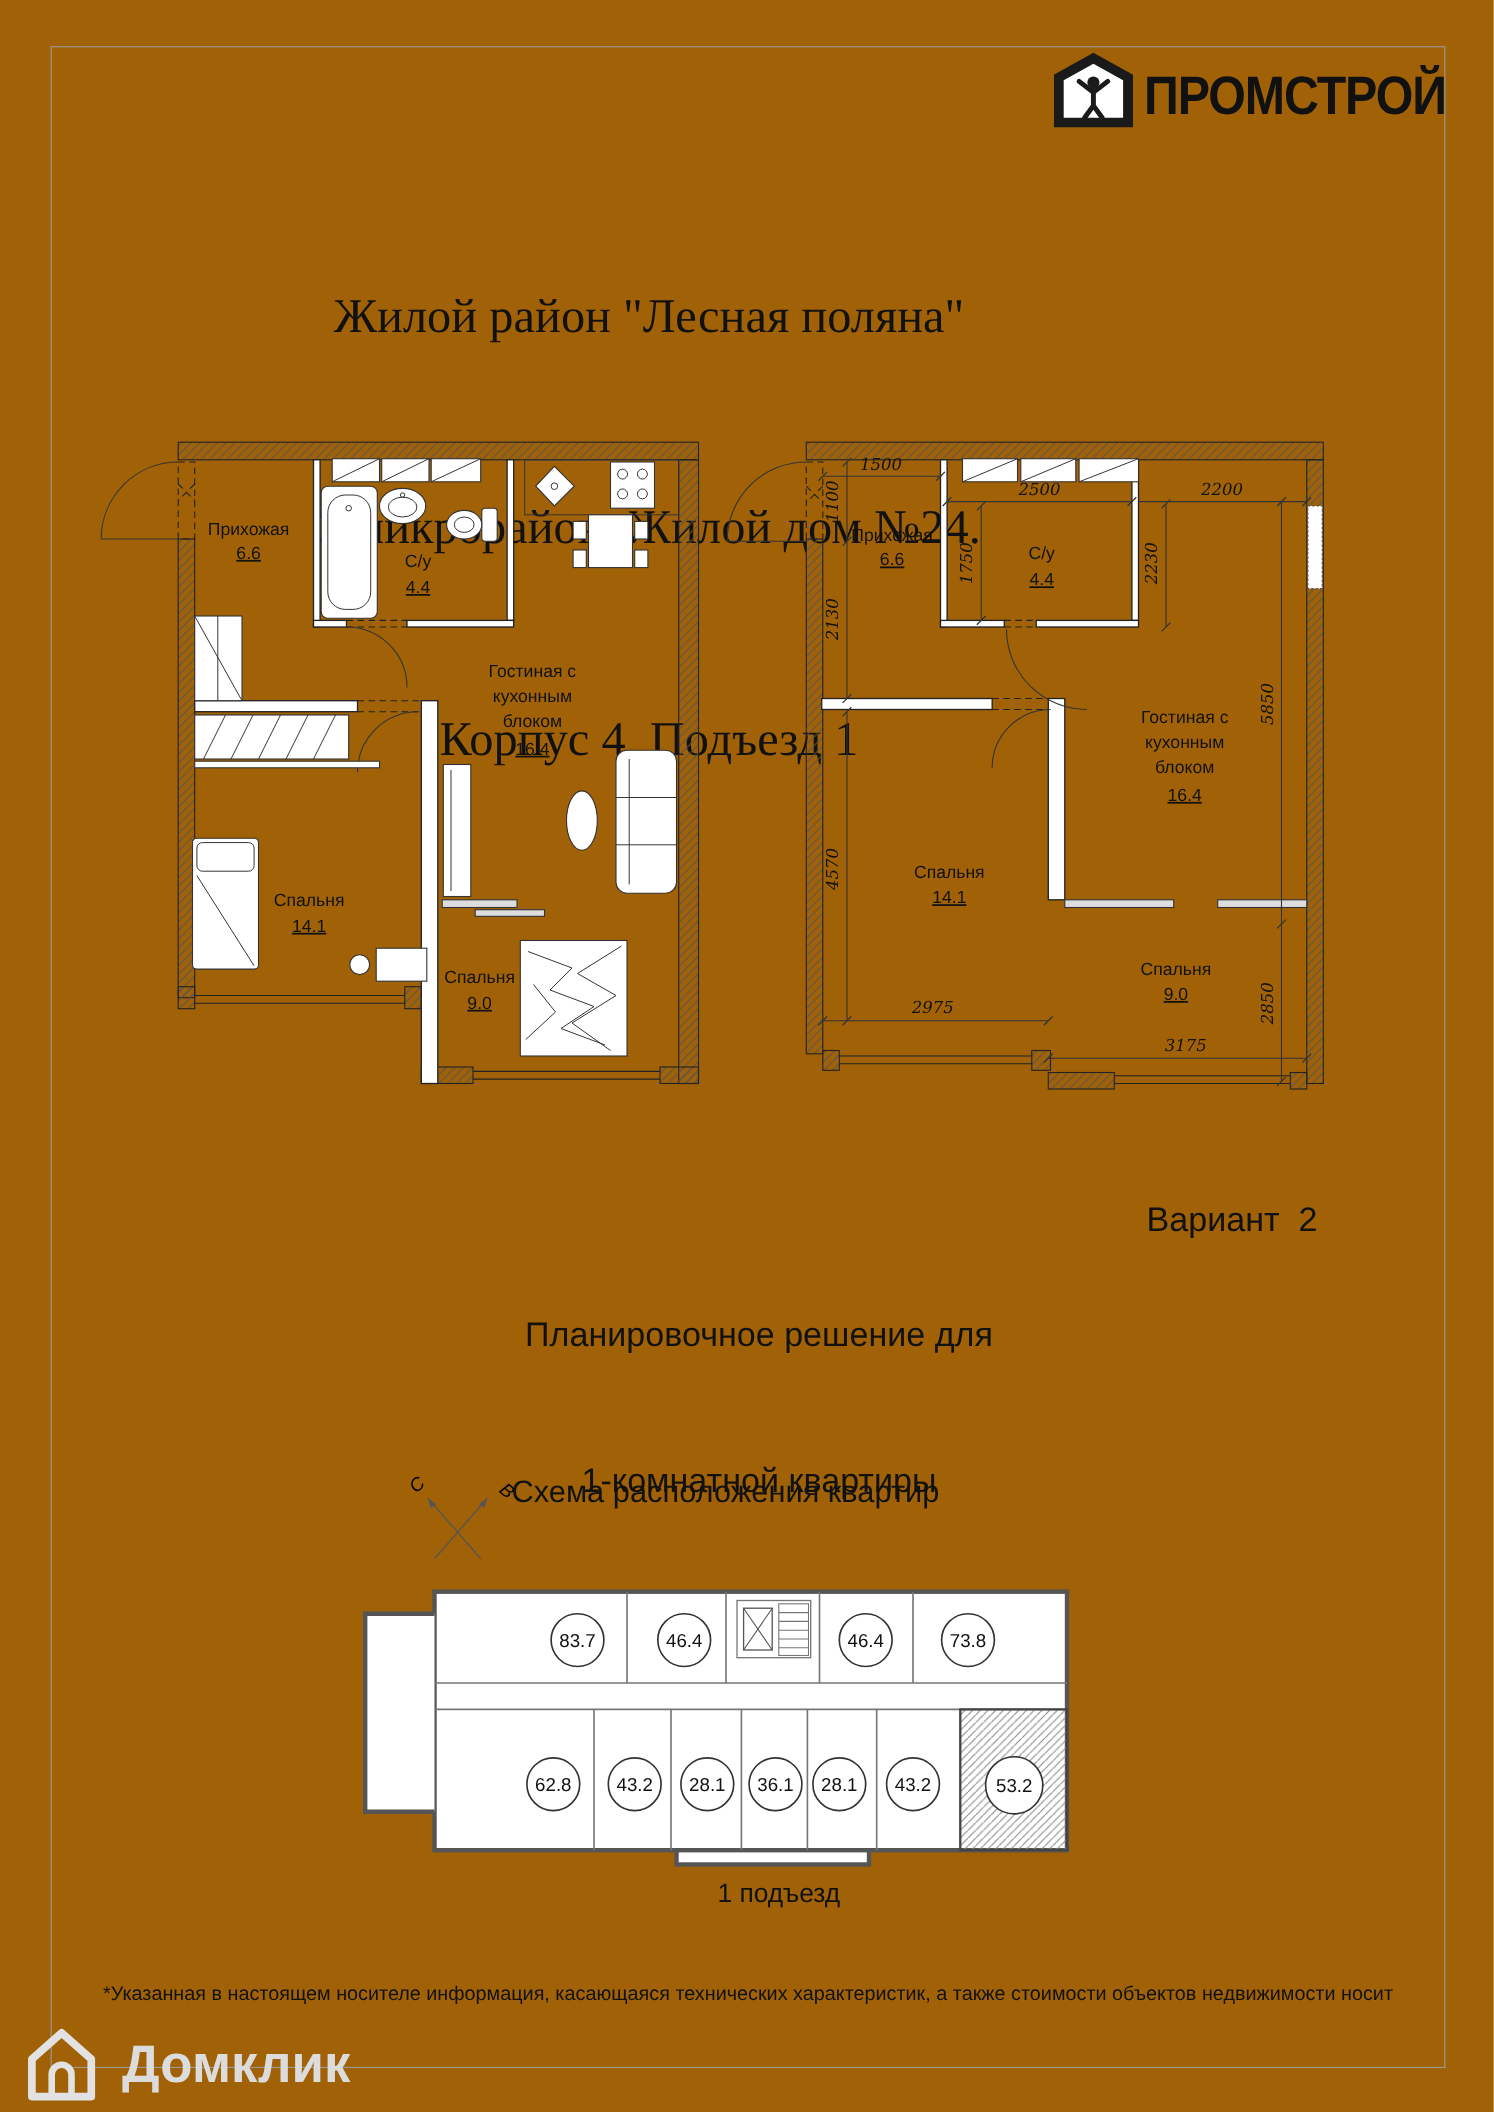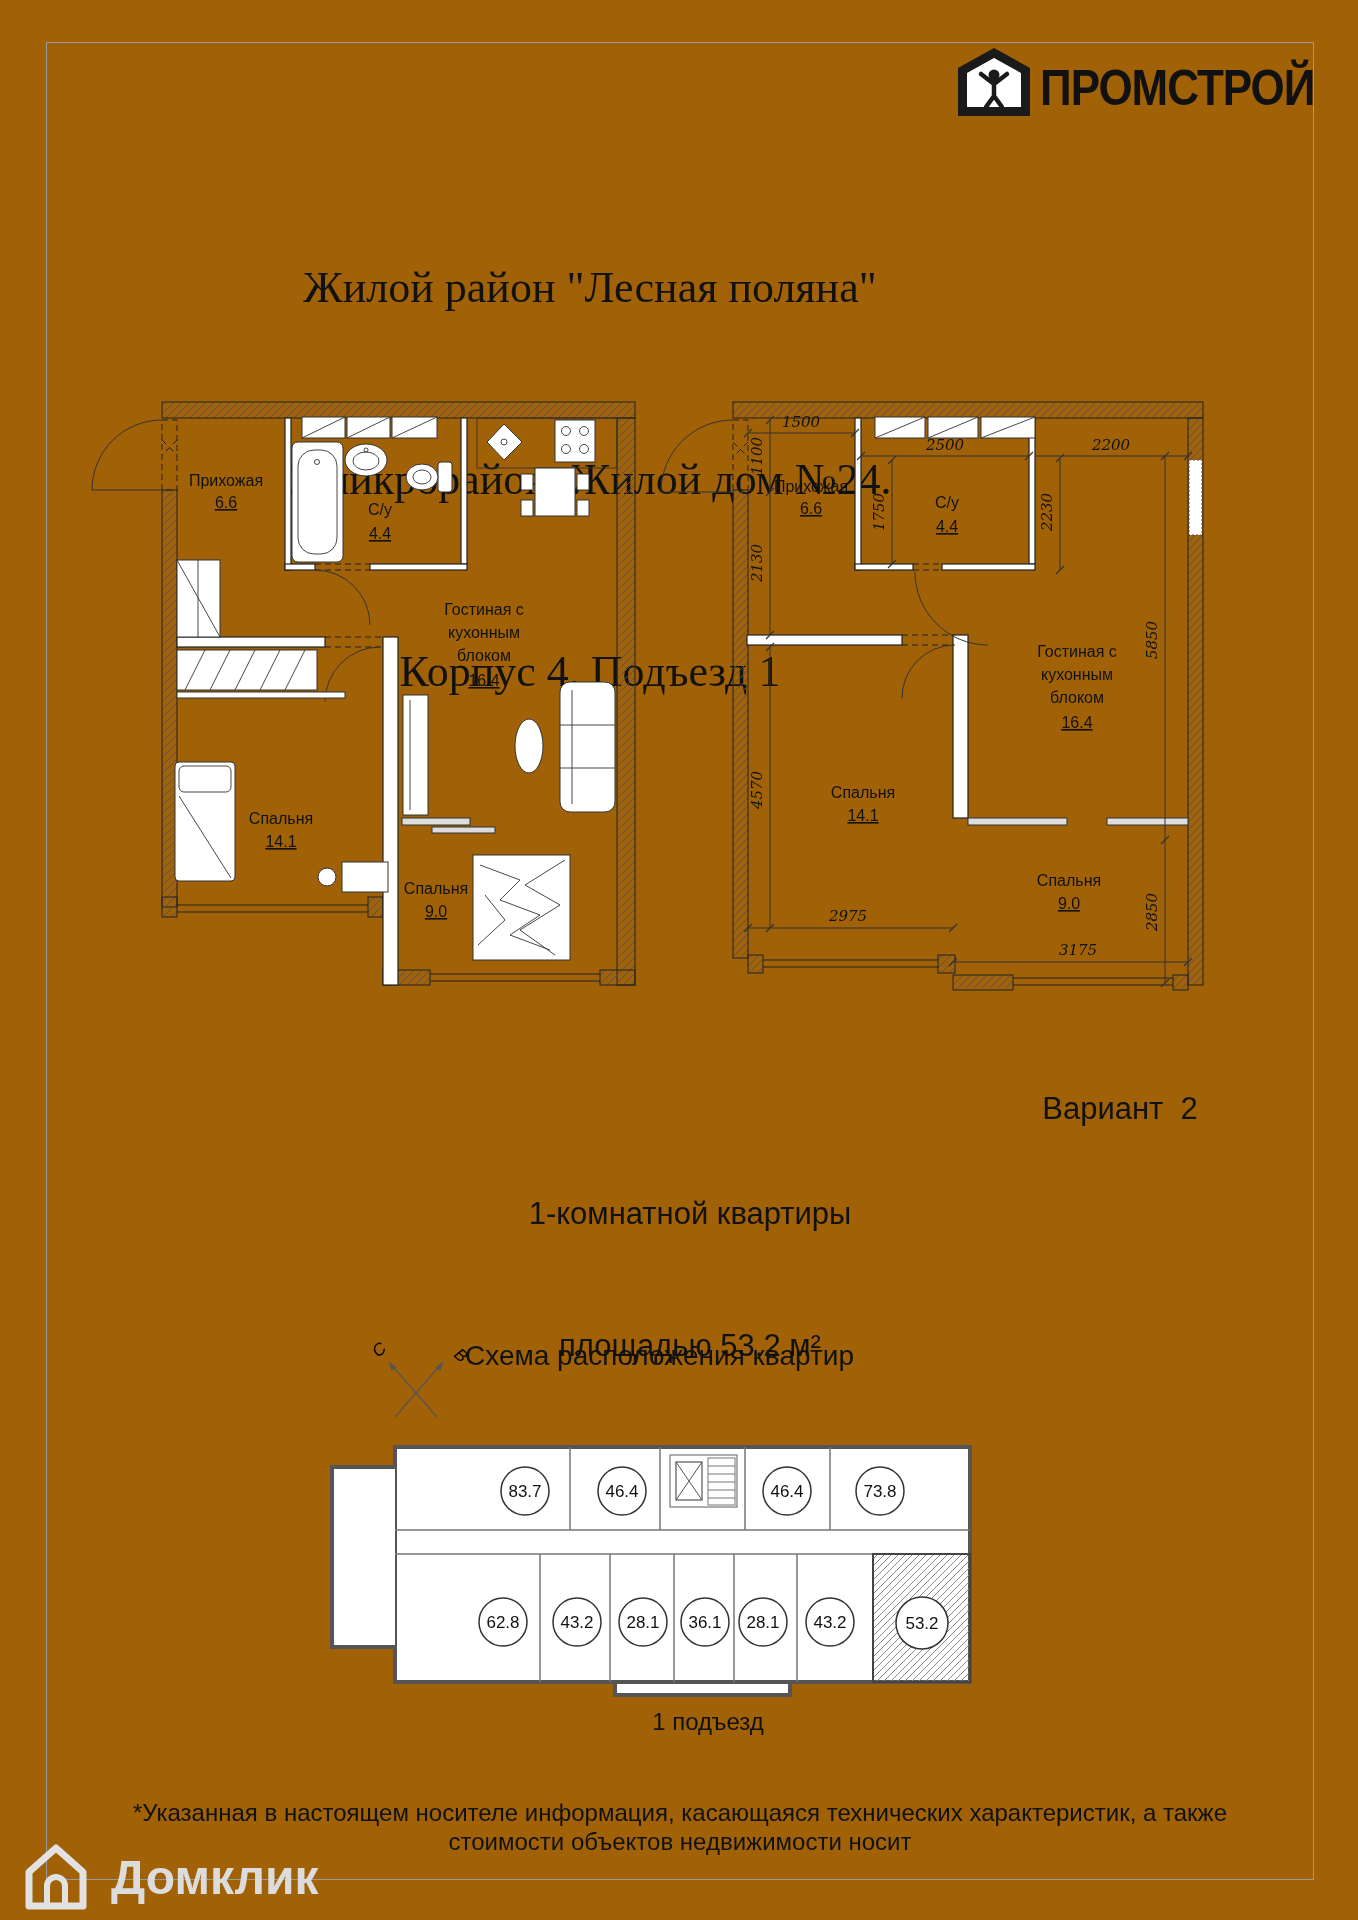--- a/index.html
+++ b/index.html
@@ -7,21 +7,21 @@
         font-family:"Liberation Sans",sans-serif;color:#111;overflow:hidden;margin:0 auto;}
   .abs{position:absolute;}
   .frame{border:1px solid #9a9a9a;}
   .title{font-family:"Liberation Serif",serif;font-size:44px;line-height:64px;text-align:center;white-space:pre-wrap;}
   .brandrow{display:flex;align-items:flex-end;gap:10px;}
   .brandtxt{font-size:44px;font-weight:bold;letter-spacing:-1px;transform:scaleY(1.12);transform-origin:left bottom;}
   .sumtxt{font-size:31px;line-height:44px;text-align:center;white-space:pre-wrap;}
   .midlabel{font-size:28px;}
   .variant{font-size:31px;text-align:center;white-space:pre-wrap;}
   .entr{font-size:24px;text-align:center;}
-  .discl{font-size:24px;line-height:29px;text-align:center;color:#111;}
+  .discl{font-size:18px;line-height:29px;text-align:center;color:#111;}
   .wm{display:flex;align-items:center;gap:24px;color:#dcdcdc;font-weight:bold;font-size:48px;}
   svg text{font-family:"Liberation Sans",sans-serif;}
   .rm{font-size:16px;fill:#111;}
   .u{text-decoration:underline;}
   .dim{font-family:"DejaVu Serif",serif;font-style:italic;font-size:15px;fill:#111;}
   .badge{font-size:17px;fill:#111;}
   .w{fill:url(#hatchA);stroke:#222;stroke-width:1;}
   .iw{fill:#fff;stroke:#222;stroke-width:1.2;}
   .thin{stroke:#222;stroke-width:1;fill:none;}
   .dash{stroke:#222;stroke-width:1;stroke-dasharray:6 4;fill:none;}
@@ -295,20 +295,21 @@
       <text class="rm" x="205" y="398" text-anchor="middle">Спальня</text>
       <text class="rm u" x="205" y="421" text-anchor="middle">14.1</text>
       <text class="rm" x="411" y="486" text-anchor="middle">Спальня</text>
       <text class="rm u" x="411" y="509" text-anchor="middle">9.0</text>
     </g>
   </svg>
 
   <div class="abs variant" style="left:1030px;top:1091px;width:180px;">Вариант  2</div>
 
   <div class="abs sumtxt" style="left:390px;top:1104px;width:600px;">
+    <div>Планировочное решение для</div>
     <div>1-комнатной квартиры</div>
     <div>площадью 53.2 м²</div>
     <div>1-7  этажи</div>
   </div>
 
   <svg class="abs" style="left:365px;top:1342px;" width="110" height="85" viewBox="0 0 110 85">
     <line x1="72" y1="75" x2="24" y2="20" stroke="#555" stroke-width="1.2"></line>
     <polygon points="24,20 32,25 27,29" fill="#555" transform="rotate(3 24 20)"></polygon>
     <line x1="30" y1="75" x2="78" y2="20" stroke="#555" stroke-width="1.2"></line>
     <polygon points="78,20 70,25 75,29" fill="#555" transform="rotate(-3 78 20)"></polygon>

